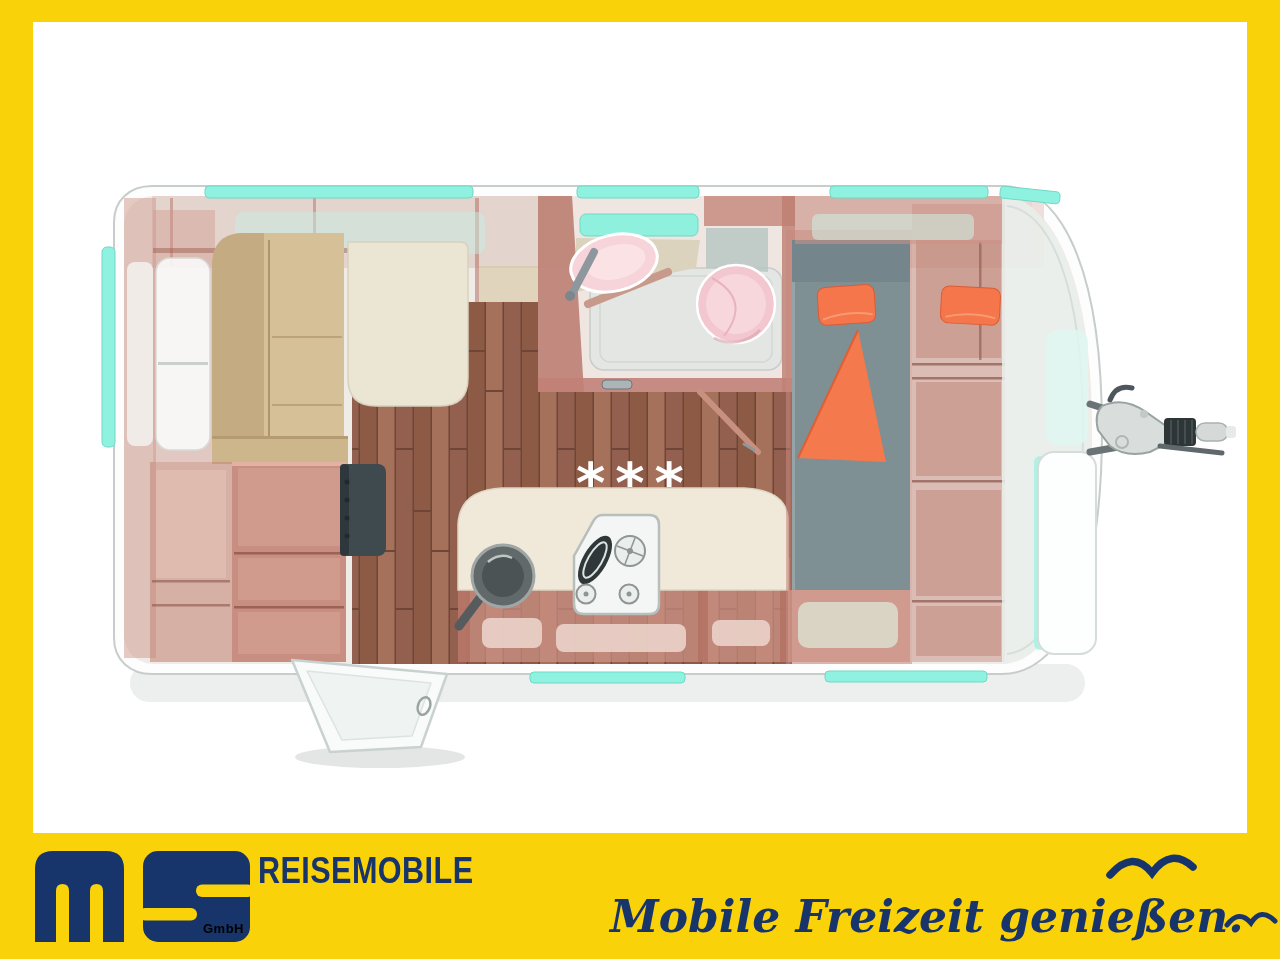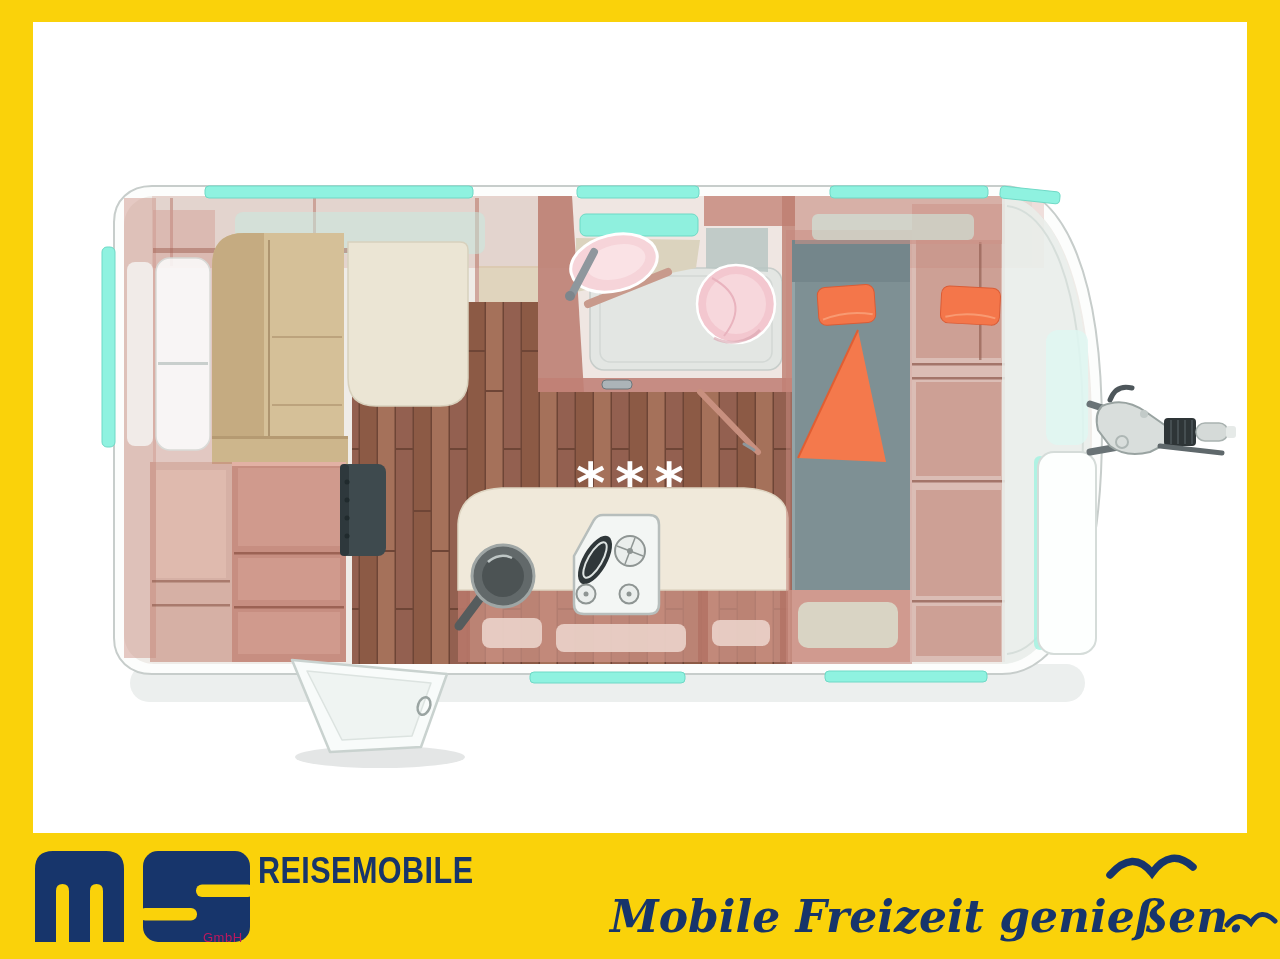--- a/index.html
+++ b/index.html
@@ -16,22 +16,22 @@
   .stars{
     font-family:"DejaVu Sans",sans-serif;
     font-weight:bold;
     font-size:56px;
     letter-spacing:10px;
     fill:#FFFFFF;
   }
   .footer{position:absolute;left:0;top:833px;width:1280px;height:126px;}
   .logo-svg{position:absolute;left:0;top:0;}
   .logo-gmbh{
-    position:absolute;left:203px;top:97px;
-    font-size:13px;font-weight:normal;color:#be185d;letter-spacing:0.5px;
+    position:absolute;left:203px;top:88px;
+    font-size:13px;font-weight:bold;color:#000000;letter-spacing:0.5px;
   }
   .brand{
     position:absolute;left:258px;top:17px;
     font-size:36px;font-weight:bold;color:#17356B;
     transform:scaleX(0.85);transform-origin:left top;
     letter-spacing:0.5px;white-space:nowrap;
   }
   .slogan{
     position:absolute;left:610px;top:58px;
     font-family:"DejaVu Serif",serif;font-style:italic;font-weight:bold;

